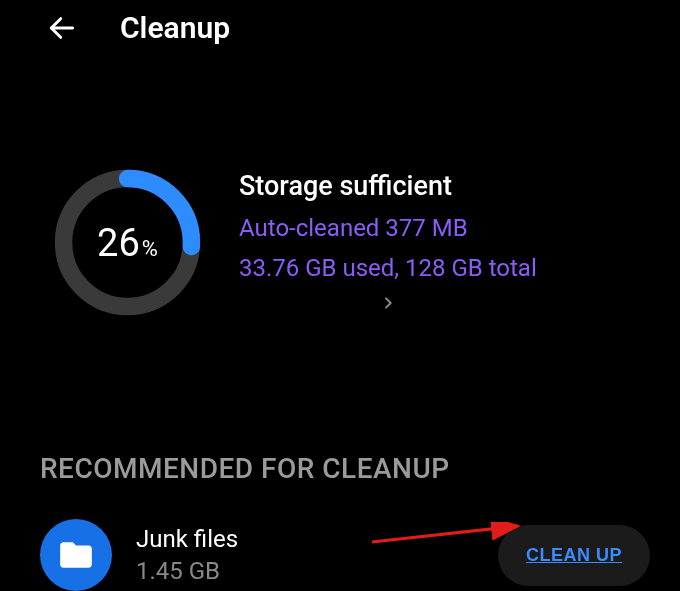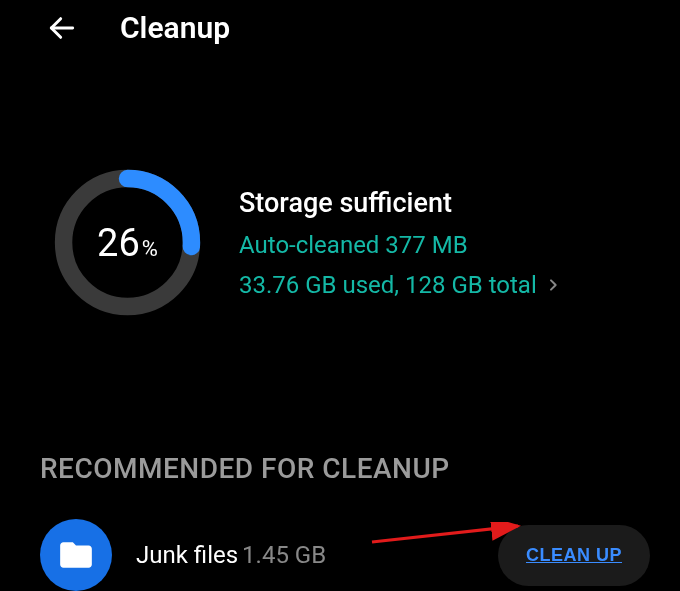--- a/index.html
+++ b/index.html
@@ -71,27 +71,28 @@
       flex-direction: column;
       gap: 12px;
     }
     .storage-title {
       font-size: 27px;
       font-weight: 500;
       color: #ffffff;
     }
     .storage-sub {
       font-size: 24px;
-      color: #14b8a6;
+      color: #8b5cf6;
     }
     .storage-row {
       display: flex;
       align-items: center;
       gap: 8px;
       cursor: pointer;
+      flex-direction: column;
     }
     .chevron-icon {
       display: flex;
       align-items: center;
     }
     .section-header {
       padding: 92px 40px 20px 40px;
       font-size: 28px;
       font-weight: 500;
       color: #9b9b9b;
@@ -108,21 +109,21 @@
       height: 72px;
       background: #1770e6;
       border-radius: 50%;
       display: flex;
       align-items: center;
       justify-content: center;
       flex-shrink: 0;
     }
     .cleanup-info {
       display: flex;
-      flex-direction: row;
+      flex-direction: column;
       gap: 4px;
       flex: 1;
     }
     .cleanup-title {
       font-size: 24px;
       color: #ffffff;
     }
     .cleanup-size {
       font-size: 24px;
       color: #888888;

